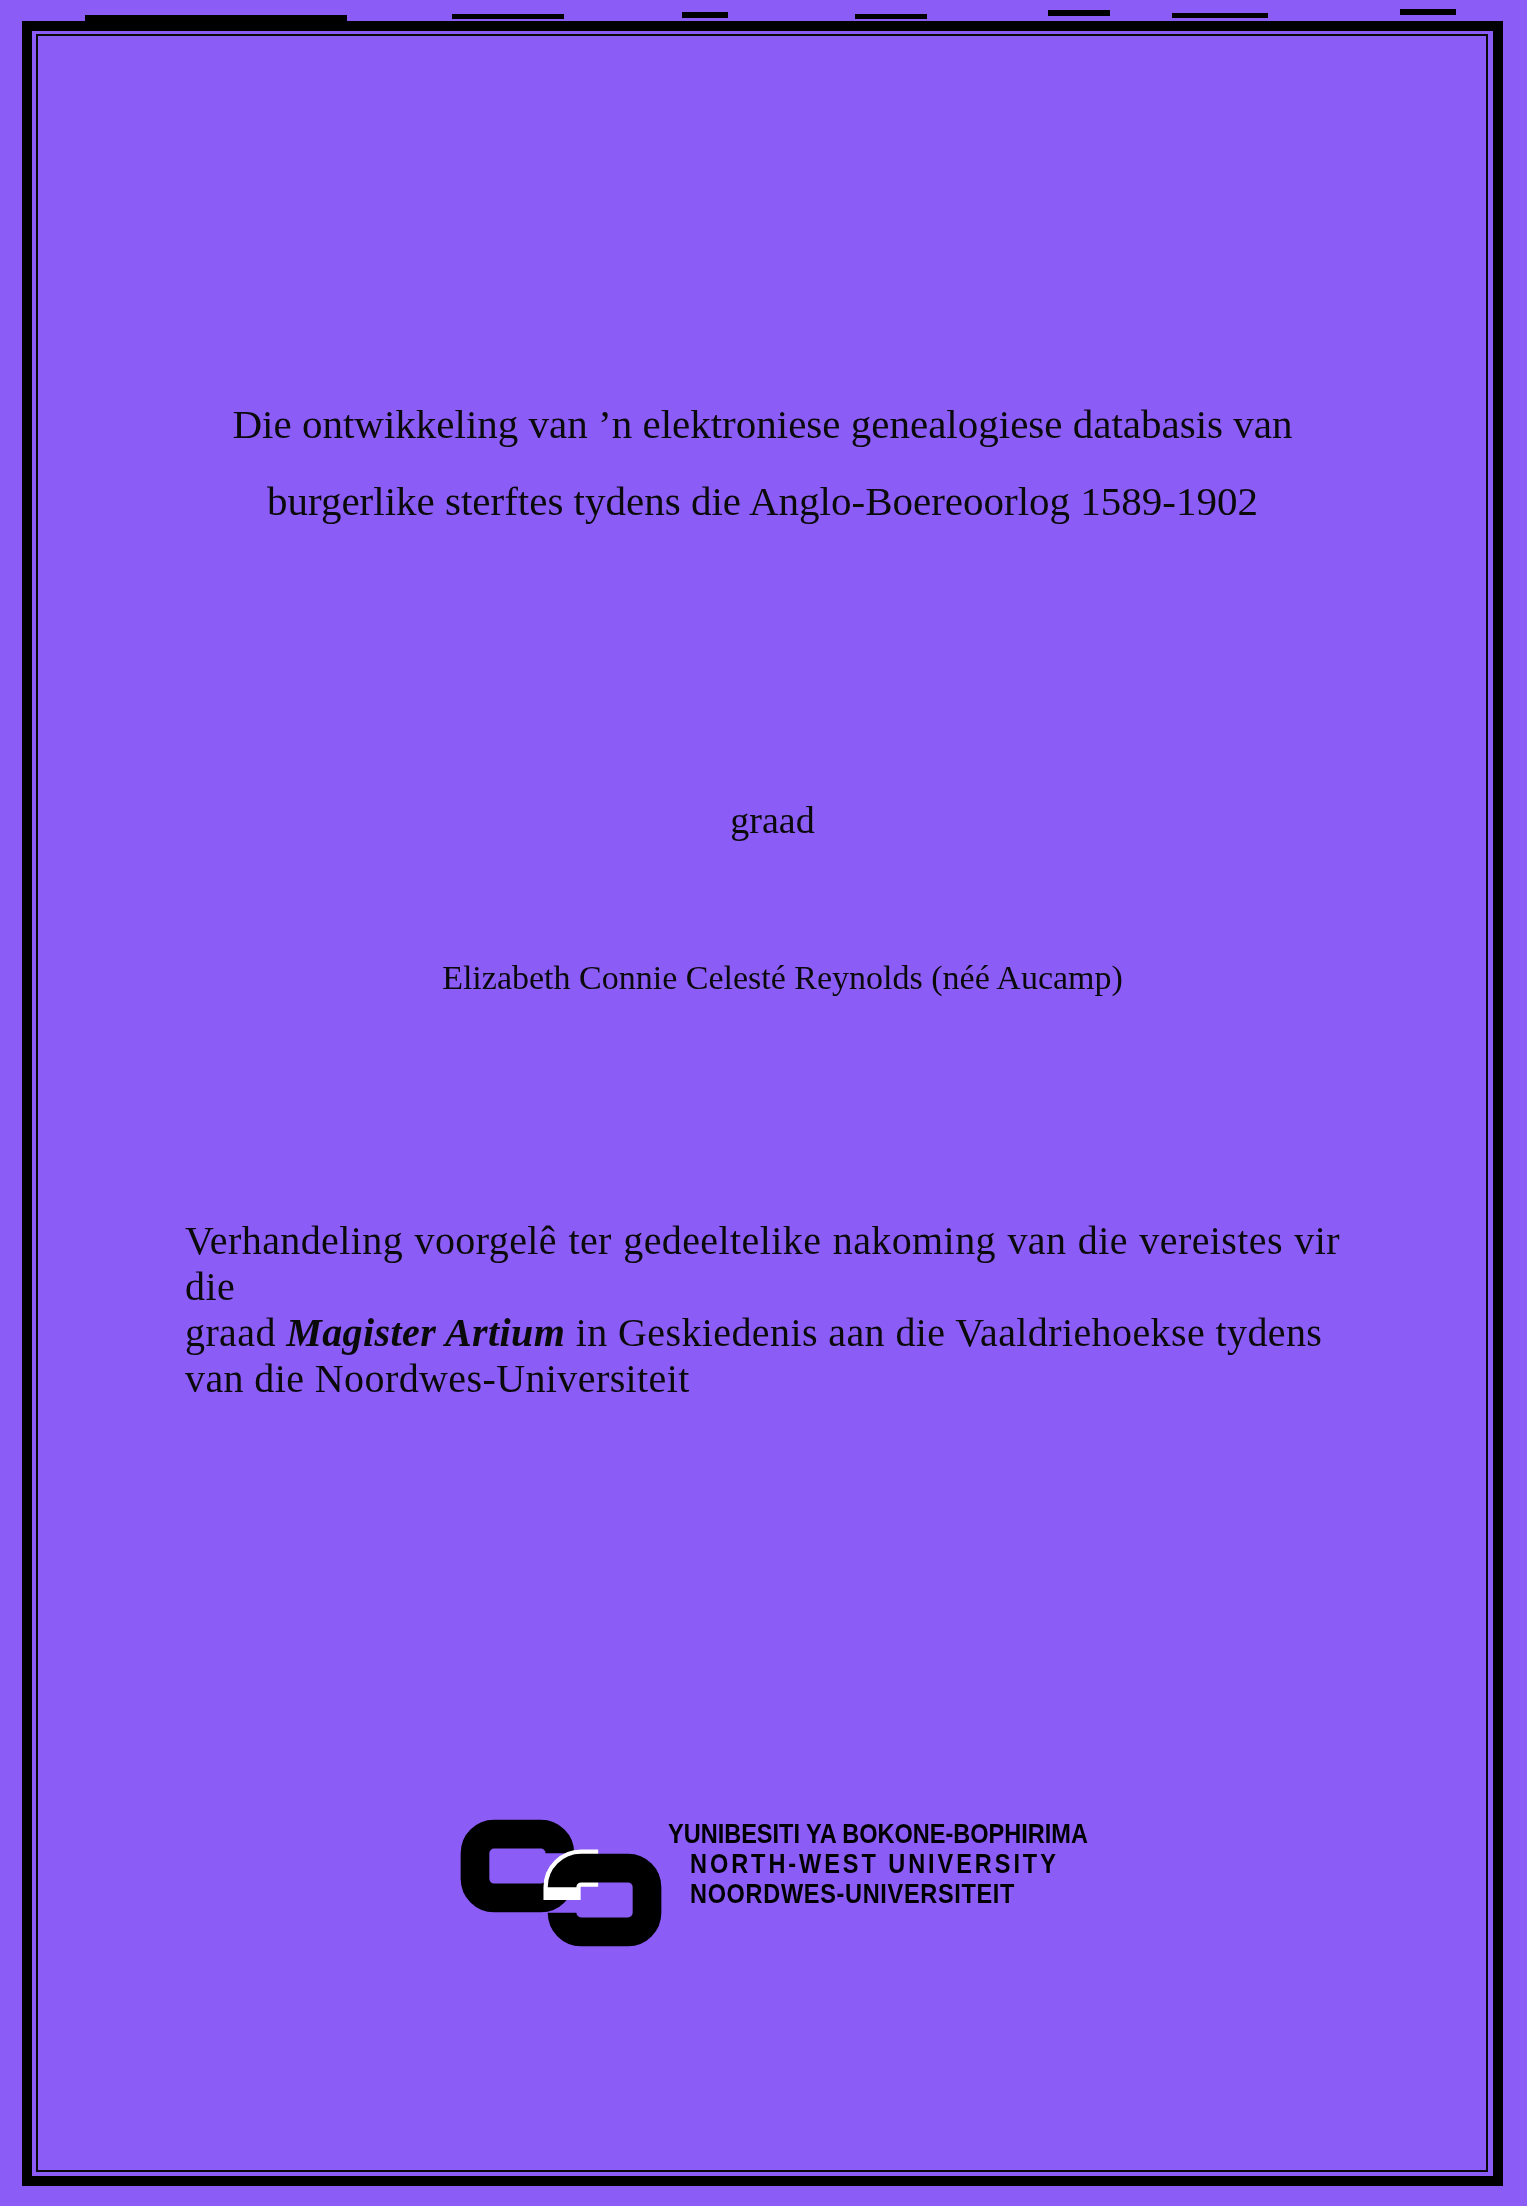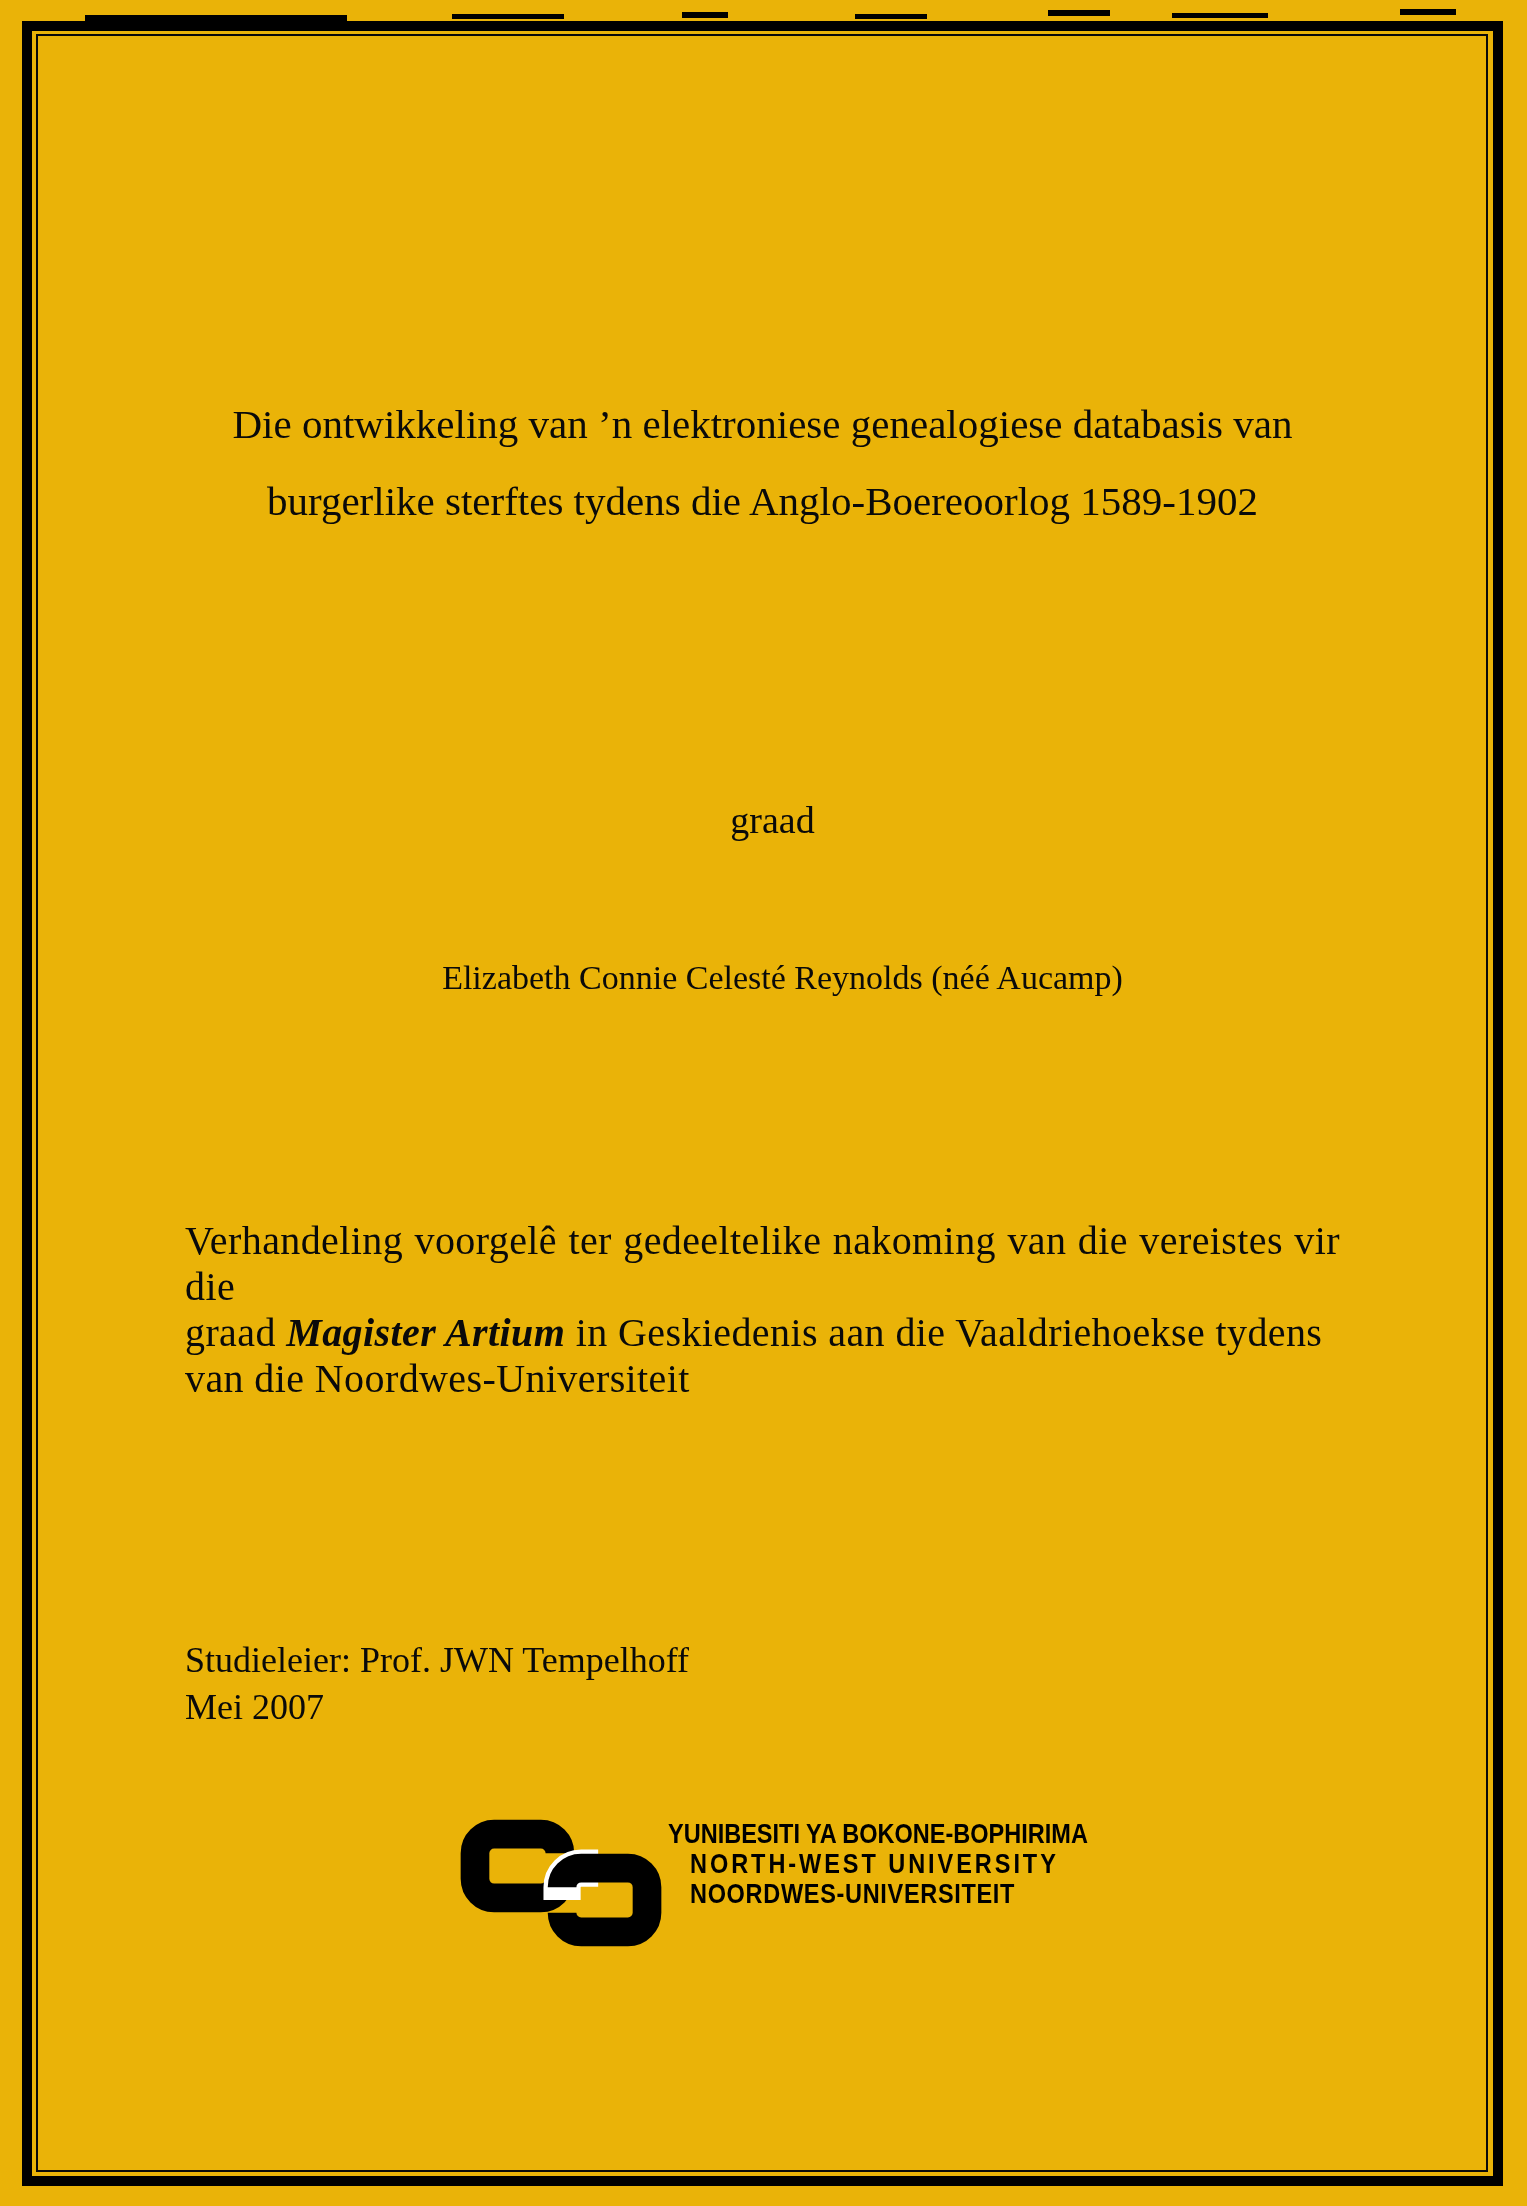--- a/index.html
+++ b/index.html
@@ -4,21 +4,21 @@
 <style>
   html, body {
     margin: 0;
     padding: 0;
     background: #ffffff;
   }
   .page {
     position: relative;
     width: 1527px;
     height: 2206px;
-    background: #eab308;
+    background: #8b5cf6;
     color: #0a0a0a;
     font-family: "Liberation Serif", serif;
     overflow: hidden;
   }
   
   .border-outer {
     position: absolute;
     left: 22px; top: 21px;
     width: 1481px; height: 2165px;
     border: 10px solid #000;
@@ -141,24 +141,20 @@
   <div class="byline">graad</div>
 
   <div class="author">Elizabeth Connie Celesté Reynolds (néé Aucamp)</div>
 
   <div class="statement">
     <div class="justified-line">Verhandeling voorgelê ter gedeeltelike nakoming van die vereistes vir die</div>
     <div><span>graad </span><span class="italic">Magister Artium</span><span> in Geskiedenis aan die Vaaldriehoekse tydens</span></div>
     <div>van die Noordwes-Universiteit</div>
   </div>
 
-  <div class="supervisor-block">
-    <div>Studieleier: Prof. JWN Tempelhoff</div>
-    <div>Mei 2007</div>
-  </div>
 
   <div class="logo">
     <svg class="logo-mark" width="206" height="132" viewBox="0 0 194 124" xmlns="http://www.w3.org/2000/svg">
 
       <path d="M 96 34 A 18 18 0 0 0 78 16 L 34 16 A 18 18 0 0 0 16 34 L 16 58 A 18 18 0 0 0 34 76 L 78 76 A 18 18 0 0 0 96 58" fill="none" stroke="#000" stroke-width="27"></path>
 
       <path d="M 98 78 L 98 66 A 18 18 0 0 1 116 48 L 132 48" fill="none" stroke="#fff" stroke-width="35"></path>
 
       <path d="M 98 66 A 18 18 0 0 1 116 48 L 160 48 A 18 18 0 0 1 178 66 L 178 90 A 18 18 0 0 1 160 108 L 116 108 A 18 18 0 0 1 98 90" fill="none" stroke="#000" stroke-width="27"></path>
     </svg>

